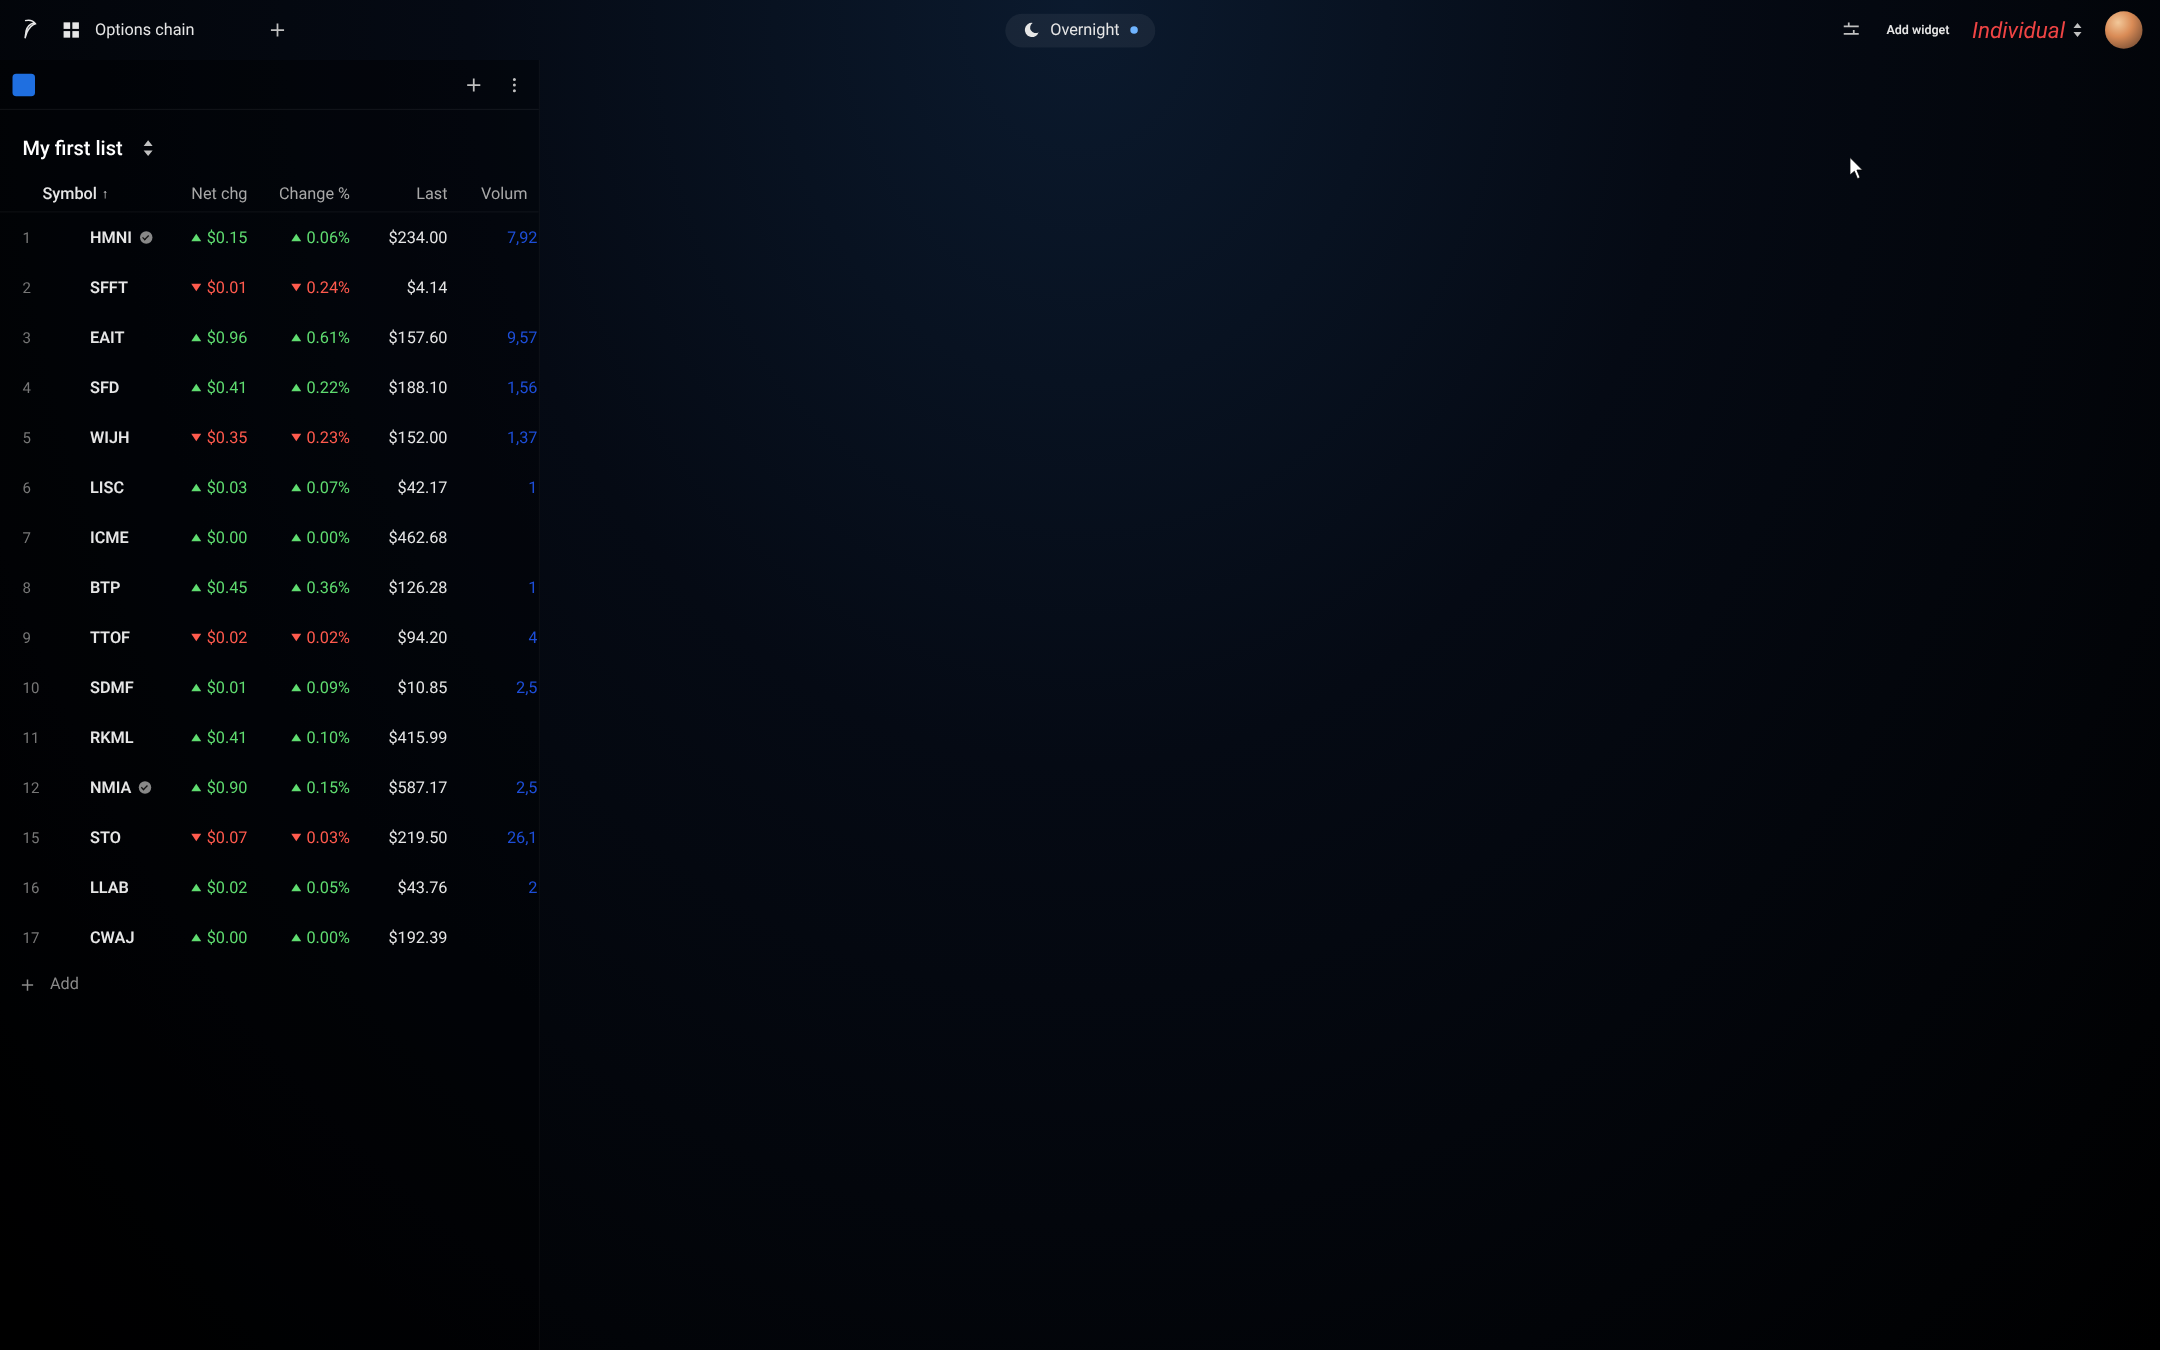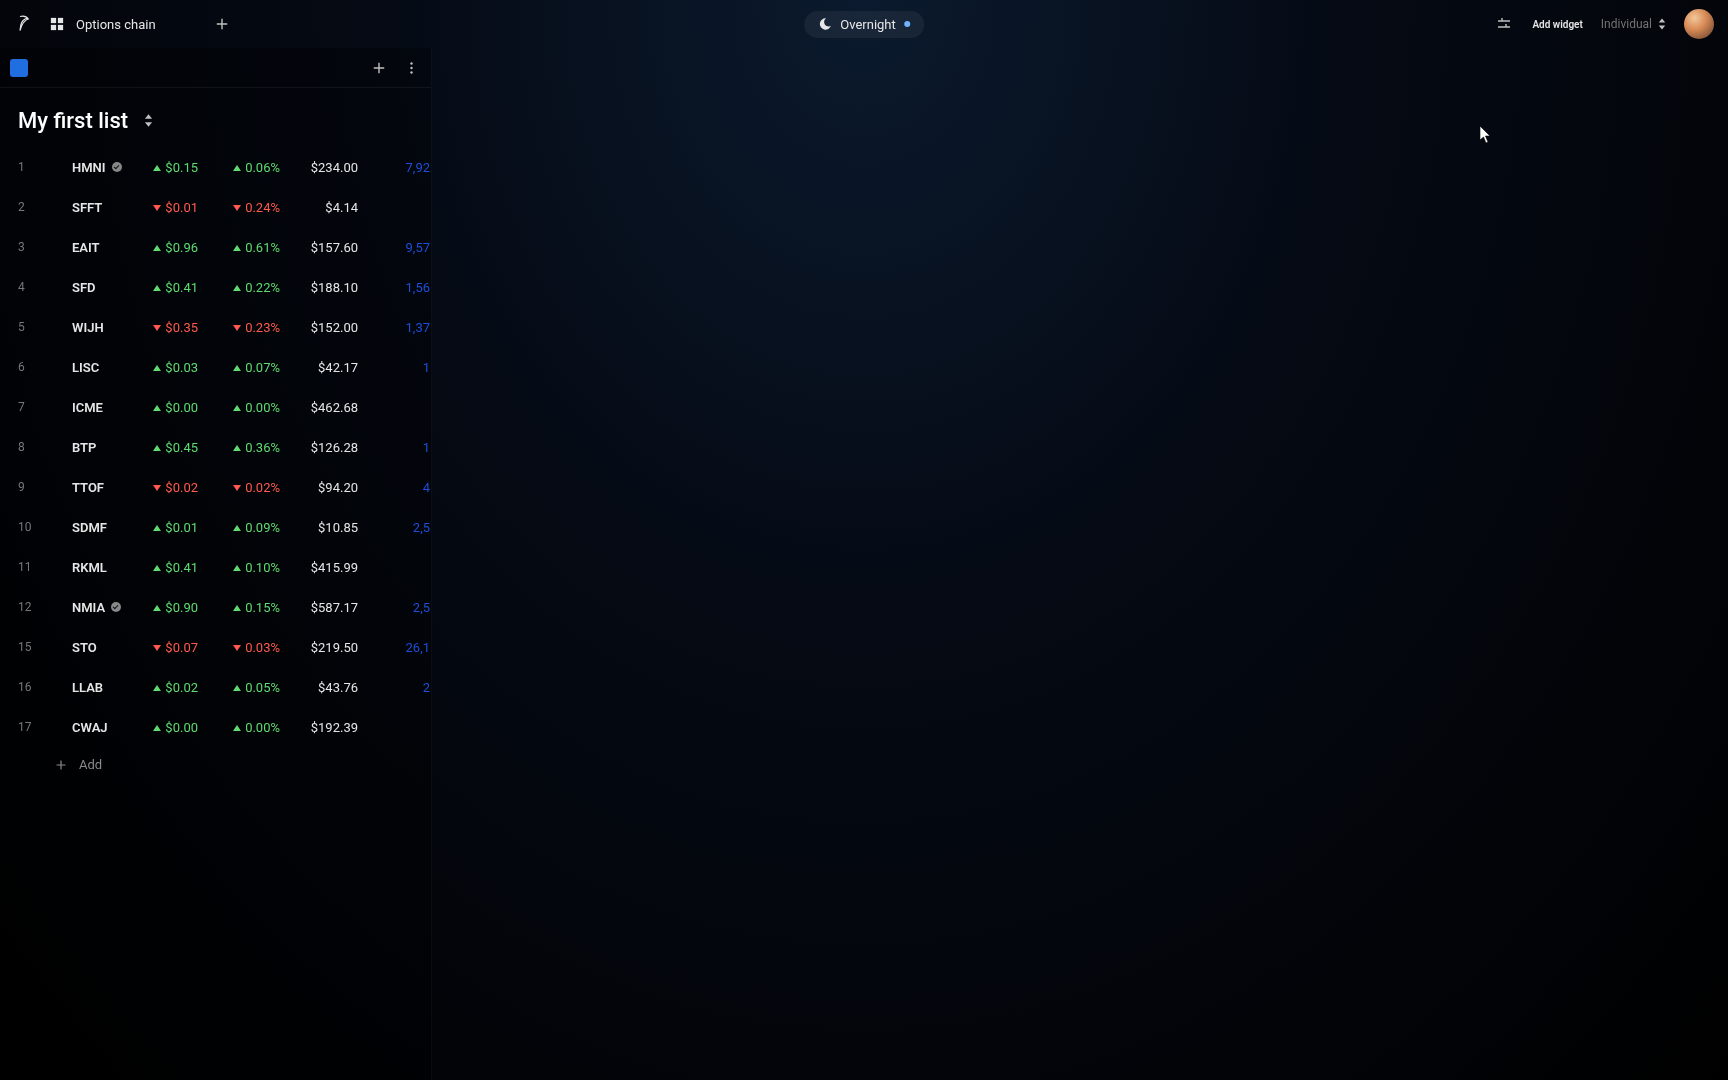--- a/index.html
+++ b/index.html
@@ -47,21 +47,21 @@
     color: #e6e6e6;
   }
   .overnight-chip .dot { width:6px; height:6px; border-radius:50%; background:#6fb4ff; }
 
   .topbar-right {
     margin-left: auto;
     display: flex; align-items: center; gap: 18px;
   }
   .icon-btn { width: 20px; height: 20px; display:flex; align-items:center; justify-content:center; cursor:pointer; color:#c0c0c0;}
   .text-btn { font-size: 10px; font-weight: 600; cursor:pointer; color:#e6e6e6;}
-  .account-select { display:flex; align-items:center; gap:6px; font-size:12px; cursor:pointer; color:#737373;}
+  .account-select { display:flex; align-items:center; gap:6px; font-size:18px; cursor:pointer; color:#ef4444;font-style:italic;}
   .avatar {
     width: 30px; height: 30px; border-radius: 50%;
     background: radial-gradient(circle at 35% 30%, #f2c89a 0%, #d98b56 40%, #5a3b2a 100%);
     cursor:pointer;
   }
 
   
   .panel {
     position: absolute;
     left: 0; top: 48px;
@@ -83,21 +83,21 @@
     background: #1f6fe0;
   }
   .panel-tabs-right {
     margin-left: auto; display:flex; align-items:center; gap:12px;
   }
 
   .list-header {
     display:flex; align-items:center; gap:10px;
     padding: 20px 18px 14px 18px;
   }
-  .list-title { font-size: 22px; font-weight: 500; color:#ffffff;}
+  .list-title { font-size: 16px; font-weight: 500; color:#ffffff;}
   
   .table {
     flex: 1;
     overflow: hidden;
   }
   .thead, .row {
     display: grid;
     grid-template-columns: 34px 94px 78px 82px 78px 64px;
     align-items: center;
     font-size: 13px;
@@ -131,21 +131,20 @@
     content:""; position:absolute; left:2px; top:3px;
     width:4px; height:2px; border-left:1.5px solid #111; border-bottom:1.5px solid #111;
     transform: rotate(-45deg);
   }
 
   .add-row {
     display:flex; align-items:center; gap:12px;
     padding: 10px 16px;
     color:#8a8a8a; font-size:13px;
     cursor:pointer;
-    margin-left:39px;
   }
 
   .thead .col-sym-h { padding-left:0; display:flex; gap:4px; align-items:center; color:#e6e6e6; font-weight:500;}
   .thead .right { justify-self:end; padding-right:8px; }
 
   .sort-arrow { font-size:10px; color:#e6e6e6;}
 
   
   .fake-cursor {
     position:absolute;
@@ -229,20 +228,31 @@
   <div class="list-header">
     <span class="list-title">My first list</span>
     <div class="icon-btn">
       <svg viewBox="0 0 10 14" width="9" height="13" fill="#c0c0c0">
         <path d="M5 0 L9 5 H1zM5 14 L1 9h8z"></path>
       </svg>
     </div>
   </div>
 
   <div class="table">
+    <div class="thead">
+      <div></div>
+      <div class="col col-sym-h">
+        <span>Symbol</span>
+        <span class="sort-arrow">↑</span>
+      </div>
+      <div class="col right">Net chg</div>
+      <div class="col right">Change %</div>
+      <div class="col right">Last</div>
+      <div class="col right">Volum</div>
+    </div>
     <div id="rows">
         <div class="row">
           <div class="col-idx">1</div>
           <div class="col-sym">
             <span>HMNI</span>
             <span class="verify-dot"></span>
           </div>
           <div class="col-num up"><span class="tri up"></span>$0.15</div>
           <div class="col-num up"><span class="tri up"></span>0.06%</div>
           <div class="col-last">$234.00</div>

